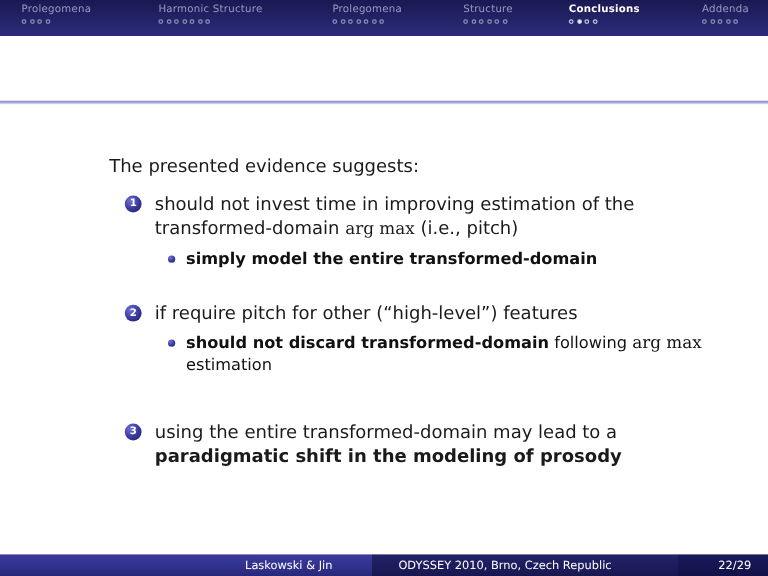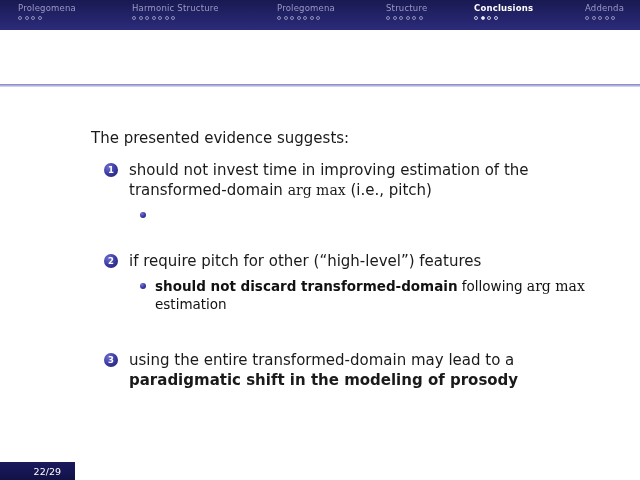--- a/index.html
+++ b/index.html
@@ -278,20 +278,23 @@
     <div class="enum-item" style="top:64px;">
       <div class="enum-row">
         <div class="enum-marker">1</div>
         <div class="enum-text">
           <span>should not invest time in improving estimation of the</span><br>
           <span>transformed-domain </span><span class="mathop">arg max</span><span> (i.e., pitch)</span>
         </div>
       </div>
       <div class="sub-item">
         <div class="sub-marker"></div>
+        <div class="sub-text">
+          <span class="b">simply model the entire transformed-domain</span>
+        </div>
       </div>
     </div>
 
     <div class="enum-item" style="top:155px;">
       <div class="enum-row">
         <div class="enum-marker">2</div>
         <div class="enum-text">
           <span>if require pitch for other (“high-level”) features</span>
         </div>
       </div>
@@ -309,16 +312,18 @@
         <div class="enum-text">
           <span>using the entire transformed-domain may lead to a</span><br>
           <span class="b">paradigmatic shift in the modeling of prosody</span>
         </div>
       </div>
     </div>
 
   </div>
 
   <div id="footer">
+    <div class="foot-seg" id="foot-author">Laskowski &amp; Jin</div>
+    <div class="foot-seg" id="foot-venue">ODYSSEY 2010, Brno, Czech Republic</div>
     <div class="foot-seg" id="foot-page">22/29</div>
   </div>
 
 </div>
 
 </body></html>

